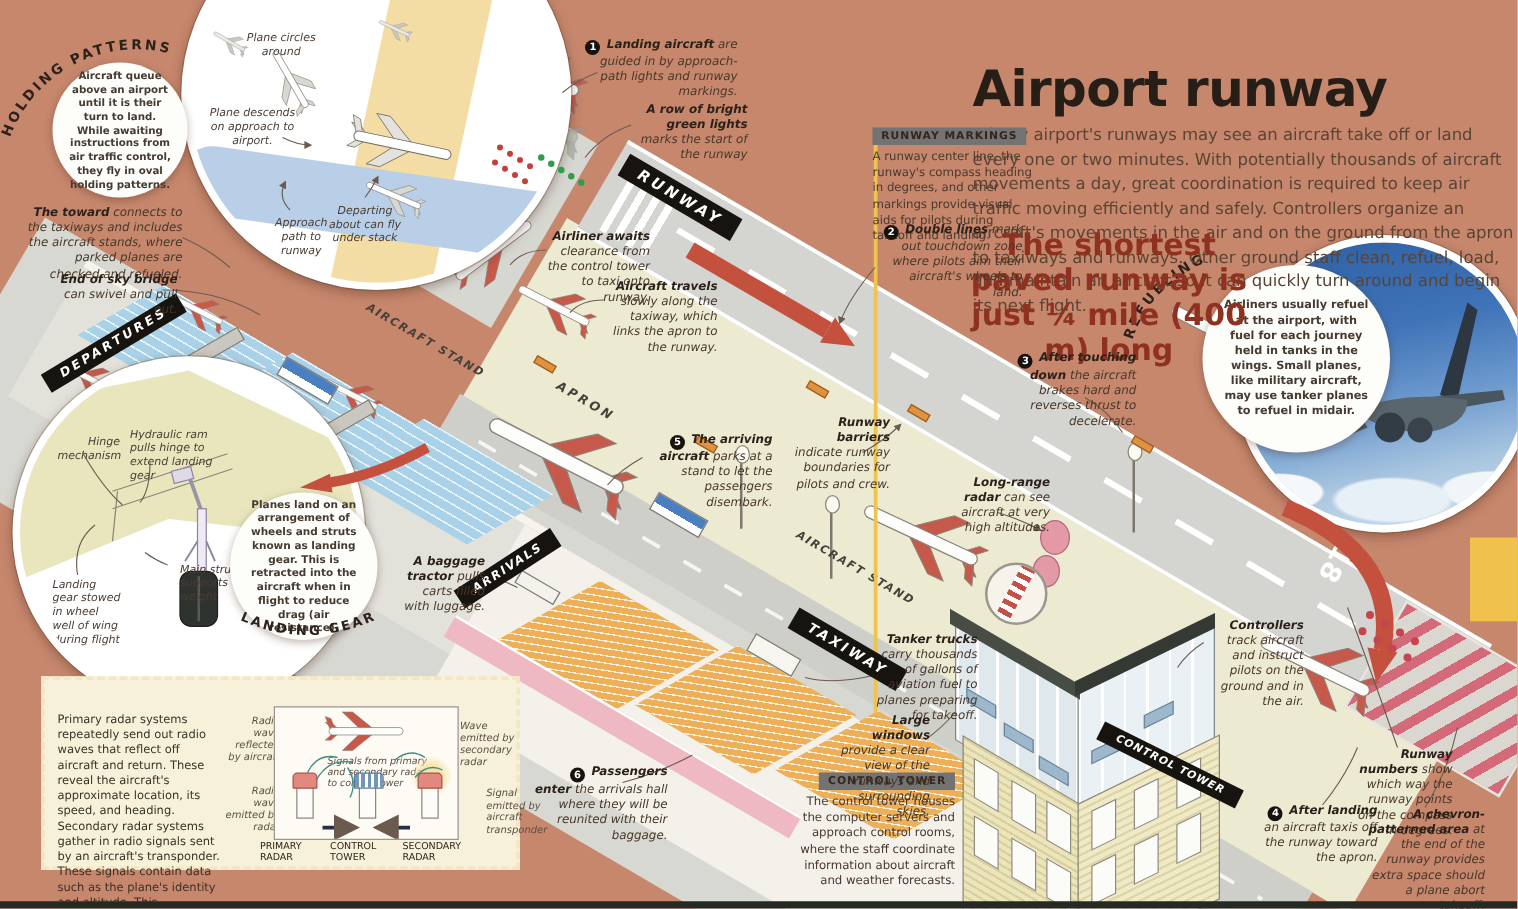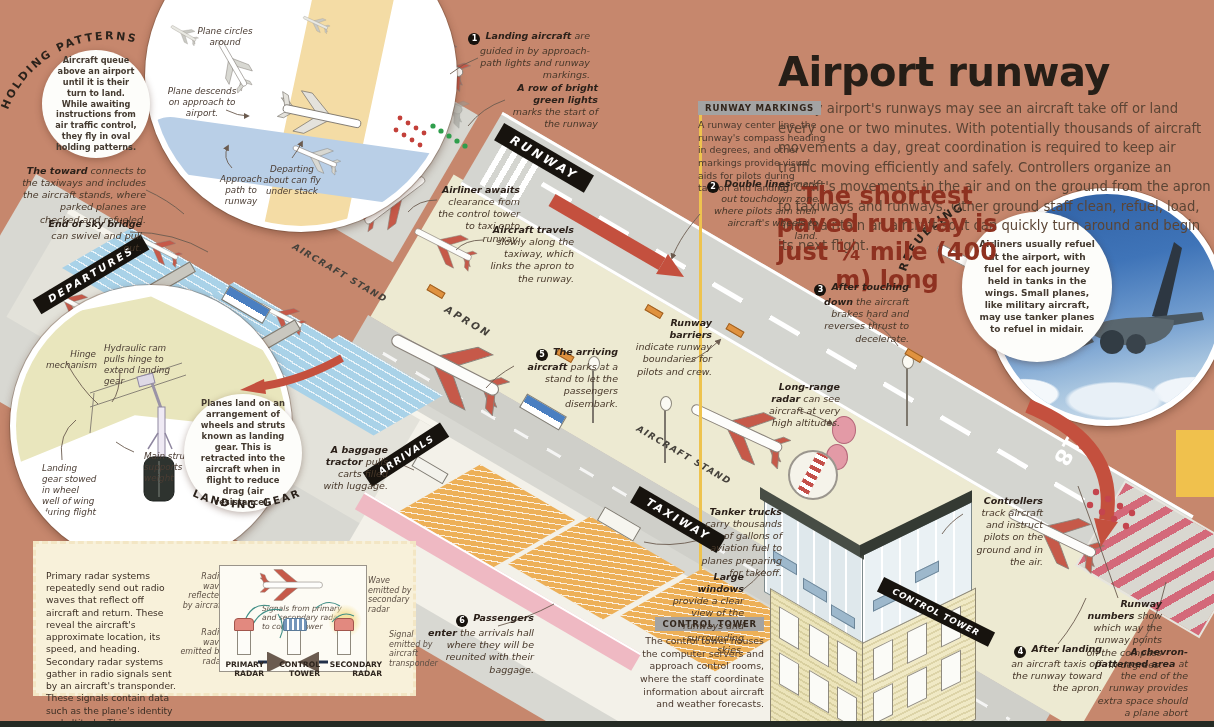--- a/index.html
+++ b/index.html
@@ -23,32 +23,32 @@
   .L{text-align:right}.R{text-align:right}.C{text-align:right}
   .num{display:inline-flex;width:12px;height:12px;border-radius:50%;background:#17120d;color:#fff;font-style:normal;font-weight:700;font-size:8px;align-items:center;justify-content:center;margin-right:2px;vertical-align:-2px;}
   .ann{position:absolute;font-size:8.8px;font-style:italic;color:#4a3c33;line-height:1.25;text-align:center;z-index:47;}
   
   .inset{position:absolute;border-radius:50%;background:#fff;border:6px solid #fff;box-shadow:0 3px 9px rgba(70,35,20,.4),0 0 0 1px rgba(110,80,60,.35);overflow:hidden;z-index:45;}
   .tcircle{position:absolute;border-radius:50%;background:#fdfdfa;box-shadow:0 2px 7px rgba(70,35,20,.35);display:flex;align-items:center;justify-content:center;text-align:center;box-sizing:border-box;font-weight:700;color:#453b31;z-index:46;}
   .curved{position:absolute;z-index:47;overflow:visible;}
   .curved text{font-weight:700;fill:#2b221b;letter-spacing:2.2px;font-size:11px;font-family:"DejaVu Sans",sans-serif;}
   
   .ibox{position:absolute;z-index:50;}
-  .ibox .bt{display:inline-block;background:#a3a3a3;font-weight:700;font-size:8.6px;letter-spacing:.8px;color:#33261c;padding:2px 7px;font-style:normal;}
+  .ibox .bt{display:inline-block;background:#737373;font-weight:700;font-size:8.6px;letter-spacing:.8px;color:#33261c;padding:2px 7px;font-style:normal;}
   .ibox .bb{font-size:9.4px;color:#4a392e;line-height:1.35;margin-top:4px;font-style:normal;}
   
   #title{position:absolute;left:778px;top:22px;font-size:40px;font-weight:700;color:#261e17;letter-spacing:-.5px;z-index:50;}
   #intro{position:absolute;left:778px;top:86px;width:436px;font-size:13.2px;line-height:1.48;color:#5b4434;z-index:50;}
   #fact{position:absolute;left:768px;top:182px;width:238px;font-size:24px;font-weight:700;color:#8e3120;text-align:center;line-height:1.17;z-index:50;}
   
   #radarbox{position:absolute;left:33px;top:541px;width:383px;height:155px;background:#f8f1da;border:3px dashed #f3e6c4;box-sizing:border-box;z-index:55;}
   #radarbox .band{position:absolute;left:0;top:0;right:0;height:19px;background:#f0c24c;color:#2f261c;font-weight:700;font-size:10.5px;letter-spacing:1px;line-height:19px;padding-left:12px;}
   #radarbox .body{position:absolute;left:10px;top:26px;width:132px;font-size:9.2px;line-height:1.33;color:#3c2f25;}
   .rlab{position:absolute;font-size:8px;font-style:italic;color:#5c4f44;line-height:1.2;}
-  .rstat{position:absolute;top:117px;font-size:7.6px;font-weight:700;color:#2e251d;line-height:1.15;text-align:right;}
+  .rstat{position:absolute;top:129px;font-size:7.6px;font-weight:400;color:#2e251d;line-height:1.15;text-align:left;}
   #rdiag{position:absolute;left:183px;top:21px;width:146px;height:105px;background:#fdfbf4;border:1px solid #9a948a;}
   .tw-base{position:absolute;width:12px;height:24px;background:#fdfcf8;border:1px solid #8f897d;top:63px;}
   .tw-cap{position:absolute;width:18px;height:11px;border-radius:4px 4px 1px 1px;top:52px;border:1px solid #a2554c;background:#e2897f;}
   
   .face{position:absolute;transform-origin:0 0;}
   .brick{background:repeating-linear-gradient(0deg,#ece4ba 0 4px,#d8cf9f 4px 6px);border:1px solid #8d8672;}
   .win{position:absolute;width:18px;height:30px;background:#fbfbf7;border:1px solid #8f8a7e;}
   .glass{border:1px solid #7e8a8c;}
   .console{position:absolute;width:22px;height:9px;background:#9db8cc;border:1px solid #6d8699;}
   .pl{position:absolute;z-index:20;overflow:visible;}
@@ -289,21 +289,21 @@
   <div class="co R" style="left:797px;top:281px;width:112px;"><span class="num">3</span> <b>After touching down</b> <span>the aircraft brakes hard and reverses thrust to decelerate.</span></div>
   <div class="co R" style="left:1006px;top:643px;width:96px;"><span class="num">4</span> <b>After landing</b> <span>an aircraft taxis off the runway toward the apron.</span></div>
   <div class="co L" style="left:510px;top:346px;width:108px;"><span class="num">5</span> <b>The arriving aircraft</b> <span>parks at a stand to let the passengers disembark.</span></div>
   <div class="co R" style="left:424px;top:612px;width:110px;"><span class="num">6</span> <b>Passengers enter</b> <span>the arrivals hall where they will be reunited with their baggage.</span></div>
 
   <div class="co L" style="left:502px;top:82px;width:96px;"><b>A row of bright green lights</b> <span>marks the start of the runway</span></div>
   <div class="co L" style="left:436px;top:184px;width:84px;"><b>Airliner awaits</b> <span>clearance from the control tower to taxi onto runway.</span></div>
   <div class="co L" style="left:482px;top:224px;width:92px;"><b>Aircraft travels</b> <span>slowly along the taxiway, which links the apron to the runway.</span></div>
   <div class="co R" style="left:22px;top:165px;width:124px;"><b>The toward</b> <span>connects to the taxiways and includes the aircraft stands, where parked planes are checked and refueled.</span></div>
   <div class="co R" style="left:46px;top:218px;width:96px;"><b>End of sky bridge</b> <span>can swivel and pull out.</span></div>
-  <div class="co R" style="left:632px;top:317px;width:80px;"><b>Runway barriers</b> <span>indicate runway boundaries for pilots and crew.</span></div>
+  <div class="co R" style="left:632px;top:333px;width:80px;"><b>Runway barriers</b> <span>indicate runway boundaries for pilots and crew.</span></div>
   <div class="co L" style="left:760px;top:381px;width:80px;"><b>Long-range radar</b> <span>can see aircraft at very high altitudes.</span></div>
   <div class="co R" style="left:316px;top:444px;width:72px;"><b>A baggage tractor</b> <span>pulls carts filled with luggage.</span></div>
   <div class="co L" style="left:694px;top:506px;width:88px;"><b>Tanker trucks</b> <span>carry thousands of gallons of aviation fuel to planes preparing for takeoff.</span></div>
   <div class="co R" style="left:664px;top:571px;width:80px;"><b>Large windows</b> <span>provide a clear view of the runways and surrounding skies.</span></div>
   <div class="co L" style="left:961px;top:495px;width:82px;"><b>Controllers</b> <span>track aircraft and instruct pilots on the ground and in the air.</span></div>
   <div class="co C" style="left:1080px;top:598px;width:82px;"><b>Runway numbers</b> <span>show which way the runway points on the compass in degrees.</span></div>
   <div class="co C" style="left:1094px;top:646px;width:94px;"><b>A chevron-patterned area</b> <span>at the end of the runway provides extra space should a plane abort takeoff.</span></div>
 
   <div class="inset" style="left:145px;top:-80px;width:300px;height:300px;">
     <div class="abs" style="left:135px;top:0;width:80px;height:400px;background:#f4dca5;border-radius:40px;transform:rotate(12deg);"></div>

